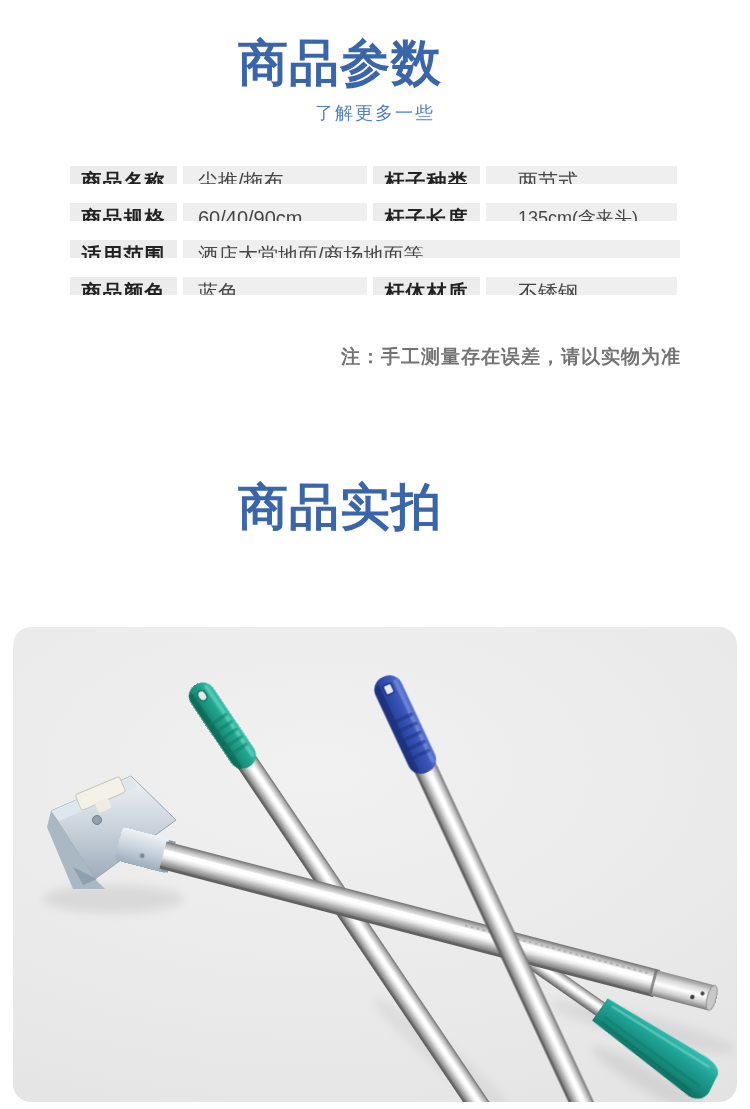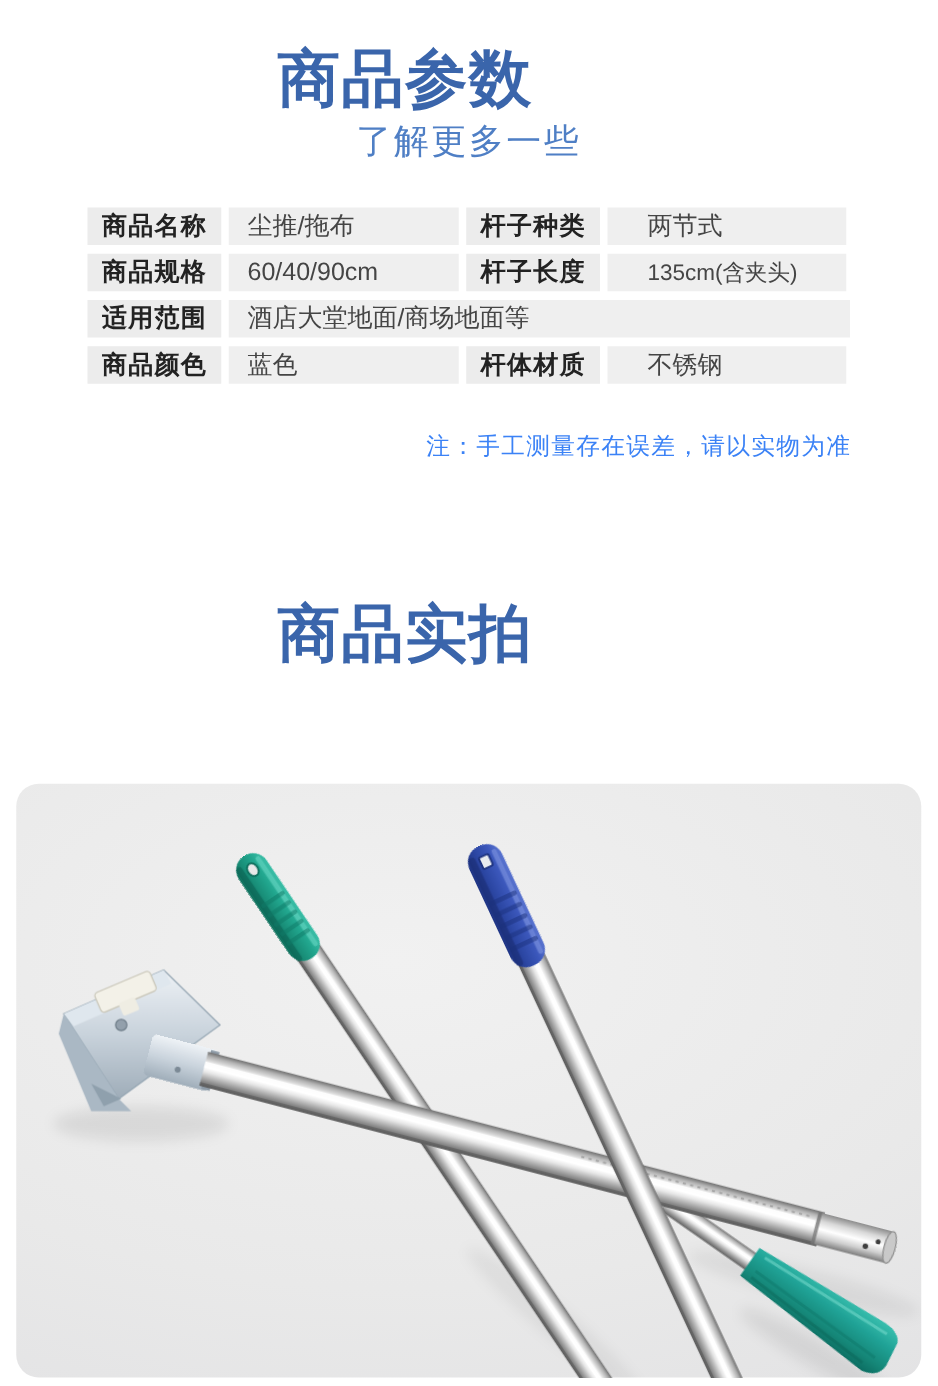--- a/index.html
+++ b/index.html
@@ -1,40 +1,40 @@
 <!DOCTYPE html>
 <html><head>
 <meta charset="utf-8">
 <style>
   html,body{margin:0;padding:0;background:#ffffff;}
   body{font-family:"Liberation Sans","DejaVu Sans",sans-serif;}
   .page{position:relative;width:750px;height:1109px;margin:0 auto;background:#ffffff;overflow:hidden;}
 
   
-  .sec-title{position:absolute;left:0;width:648px;text-align:center;
+  .sec-title{position:absolute;left:16px;width:648px;text-align:center;
     font-size:50px;font-weight:bold;color:#3a65ab;letter-spacing:1px;line-height:60px;}
   .sec-title.t1{top:33px;}
   .sec-title.t2{top:477px;}
   .sec-sub{position:absolute;top:99px;left:0;width:750px;text-align:center;
-    font-size:28px;color:#4f7fc5;letter-spacing:2px;line-height:28px;}
+    font-size:18px;color:#4f7fc5;letter-spacing:2px;line-height:28px;}
 
   
   .param-table{position:absolute;top:166px;left:70px;width:612px;display:flex;flex-direction:column;gap:7px;}
   .p-row{display:flex;gap:6px;height:30px;}
-  .p-cell{height:30px;line-height:30px;background:#efefef;font-size:20px;color:#454545;
+  .p-cell{height:18px;line-height:30px;background:#efefef;font-size:20px;color:#454545;
     padding-left:15px;box-sizing:border-box;white-space:nowrap;overflow:hidden;}
   .p-label{width:107px;background:#ececec;font-weight:bold;color:#222222;
     text-align:center;padding-left:0;letter-spacing:1px;}
   .p-val1{width:184px;}
   .p-val2{width:191px;padding-left:32px;}
   .p-val-wide{width:497px;}
   .p-small{font-size:18px;}
 
   .note{position:absolute;top:344px;left:70px;width:611px;text-align:right;
-    font-size:19px;font-weight:normal;color:#3b82f6;letter-spacing:1px;}
+    font-size:19px;font-weight:bold;color:#737373;letter-spacing:1px;}
 
   
   .photo-panel{position:absolute;top:627px;left:13px;width:724px;height:475px;
     border-radius:18px;overflow:hidden;
     background:radial-gradient(120% 100% at 42% 30%, #f1f1f1 0%, #e9e9e9 55%, #e0e0e2 100%);}
   .photo-panel svg{display:block;width:724px;height:475px;}
 </style>
 </head>
 <body>
 

